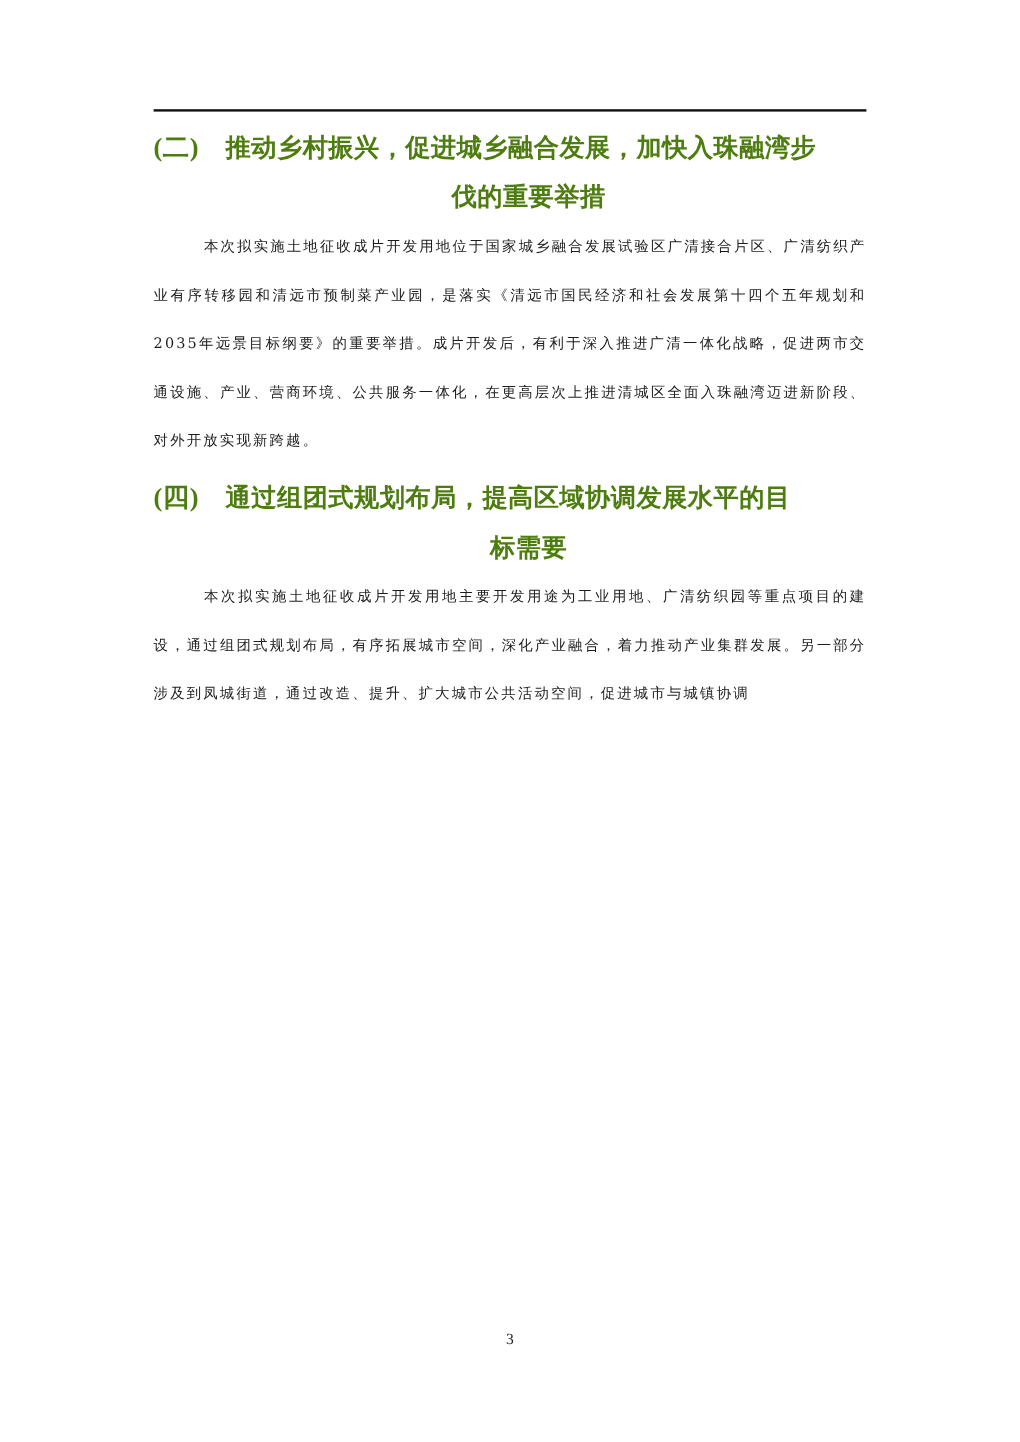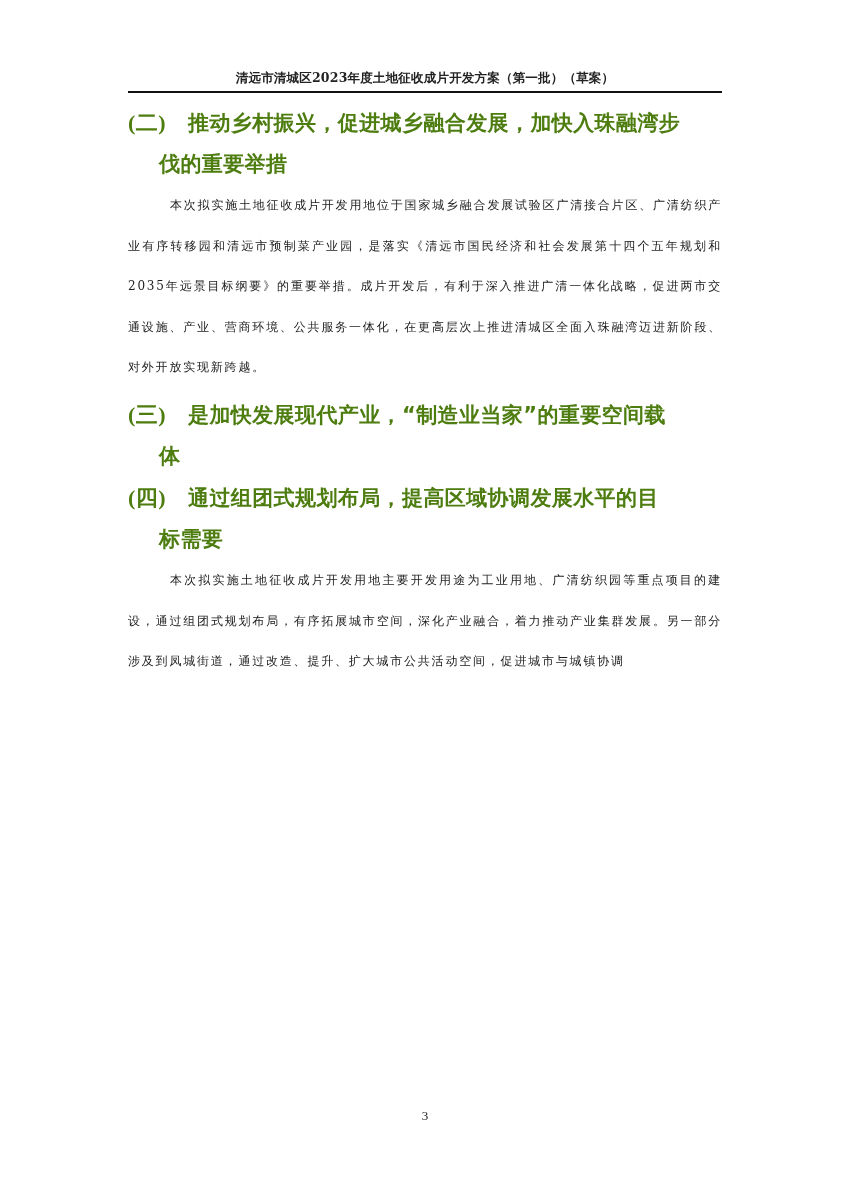--- a/index.html
+++ b/index.html
@@ -8,47 +8,42 @@
   .page { position: absolute; left: 0; top: 0; width: 850px; height: 1202px; background: #fff; }
   .running-header { position: absolute; left: 128px; width: 594px; top: 70px; text-align: center;
                     font-size: 12.5px; font-weight: bold; letter-spacing: 0.2px; color: #222;
                     font-family: "DejaVu Serif", serif; }
   .header-rule { position: absolute; left: 128px; width: 594px; top: 91px; height: 0;
                  border-top: 2px solid #111; }
   .content { position: absolute; left: 128px; top: 102px; width: 594px; }
   .heading { font-family: "DejaVu Sans", "Liberation Sans", sans-serif; font-weight: bold;
              font-size: 21px; line-height: 41px; margin: 0; color: #4d7c0f; letter-spacing: 0.4px; }
   .heading .num { display: inline-block; width: 60px; font-family: "Liberation Serif", serif; font-size: 22px; }
-  .heading .cont { display: block; padding-left: 31px; }
+  .heading .cont { display: block; padding-left: 31px; text-align: center; }
   .para { font-size: 12px; line-height: 40.6px; margin: 0 0 6px 0; text-indent: 42px;
           text-align: justify; letter-spacing: 1.8px; color: #1c1c1c; font-family: "DejaVu Serif", serif; }
   .page-number { position: absolute; left: 0; width: 850px; top: 1108px; text-align: center;
                  font-size: 13px; font-family: "Liberation Serif", serif; color: #222; }
 </style>
 </head>
 <body>
 
 <div class="page">
-  <div class="running-header">清远市清城区2023年度土地征收成片开发方案（第一批）（草案）</div>
   <div class="header-rule"></div>
 
   <div class="content">
     <section>
       <h2 class="heading">
         <span class="num">(二)</span><span>推动乡村振兴，促进城乡融合发展，加快入珠融湾步</span>
         <span class="cont">伐的重要举措</span>
       </h2>
       <p class="para">本次拟实施土地征收成片开发用地位于国家城乡融合发展试验区广清接合片区、广清纺织产业有序转移园和清远市预制菜产业园，是落实《清远市国民经济和社会发展第十四个五年规划和2035年远景目标纲要》的重要举措。成片开发后，有利于深入推进广清一体化战略，促进两市交通设施、产业、营商环境、公共服务一体化，在更高层次上推进清城区全面入珠融湾迈进新阶段、对外开放实现新跨越。</p>
     </section>
 
     <section>
-      <h2 class="heading">
-        <span class="num">(三)</span><span>是加快发展现代产业，“制造业当家”的重要空间载</span>
-        <span class="cont">体</span>
-      </h2>
     </section>
 
     <section>
       <h2 class="heading">
         <span class="num">(四)</span><span>通过组团式规划布局，提高区域协调发展水平的目</span>
         <span class="cont">标需要</span>
       </h2>
       <p class="para">本次拟实施土地征收成片开发用地主要开发用途为工业用地、广清纺织园等重点项目的建设，通过组团式规划布局，有序拓展城市空间，深化产业融合，着力推动产业集群发展。另一部分涉及到凤城街道，通过改造、提升、扩大城市公共活动空间，促进城市与城镇协调</p>
     </section>
   </div>

